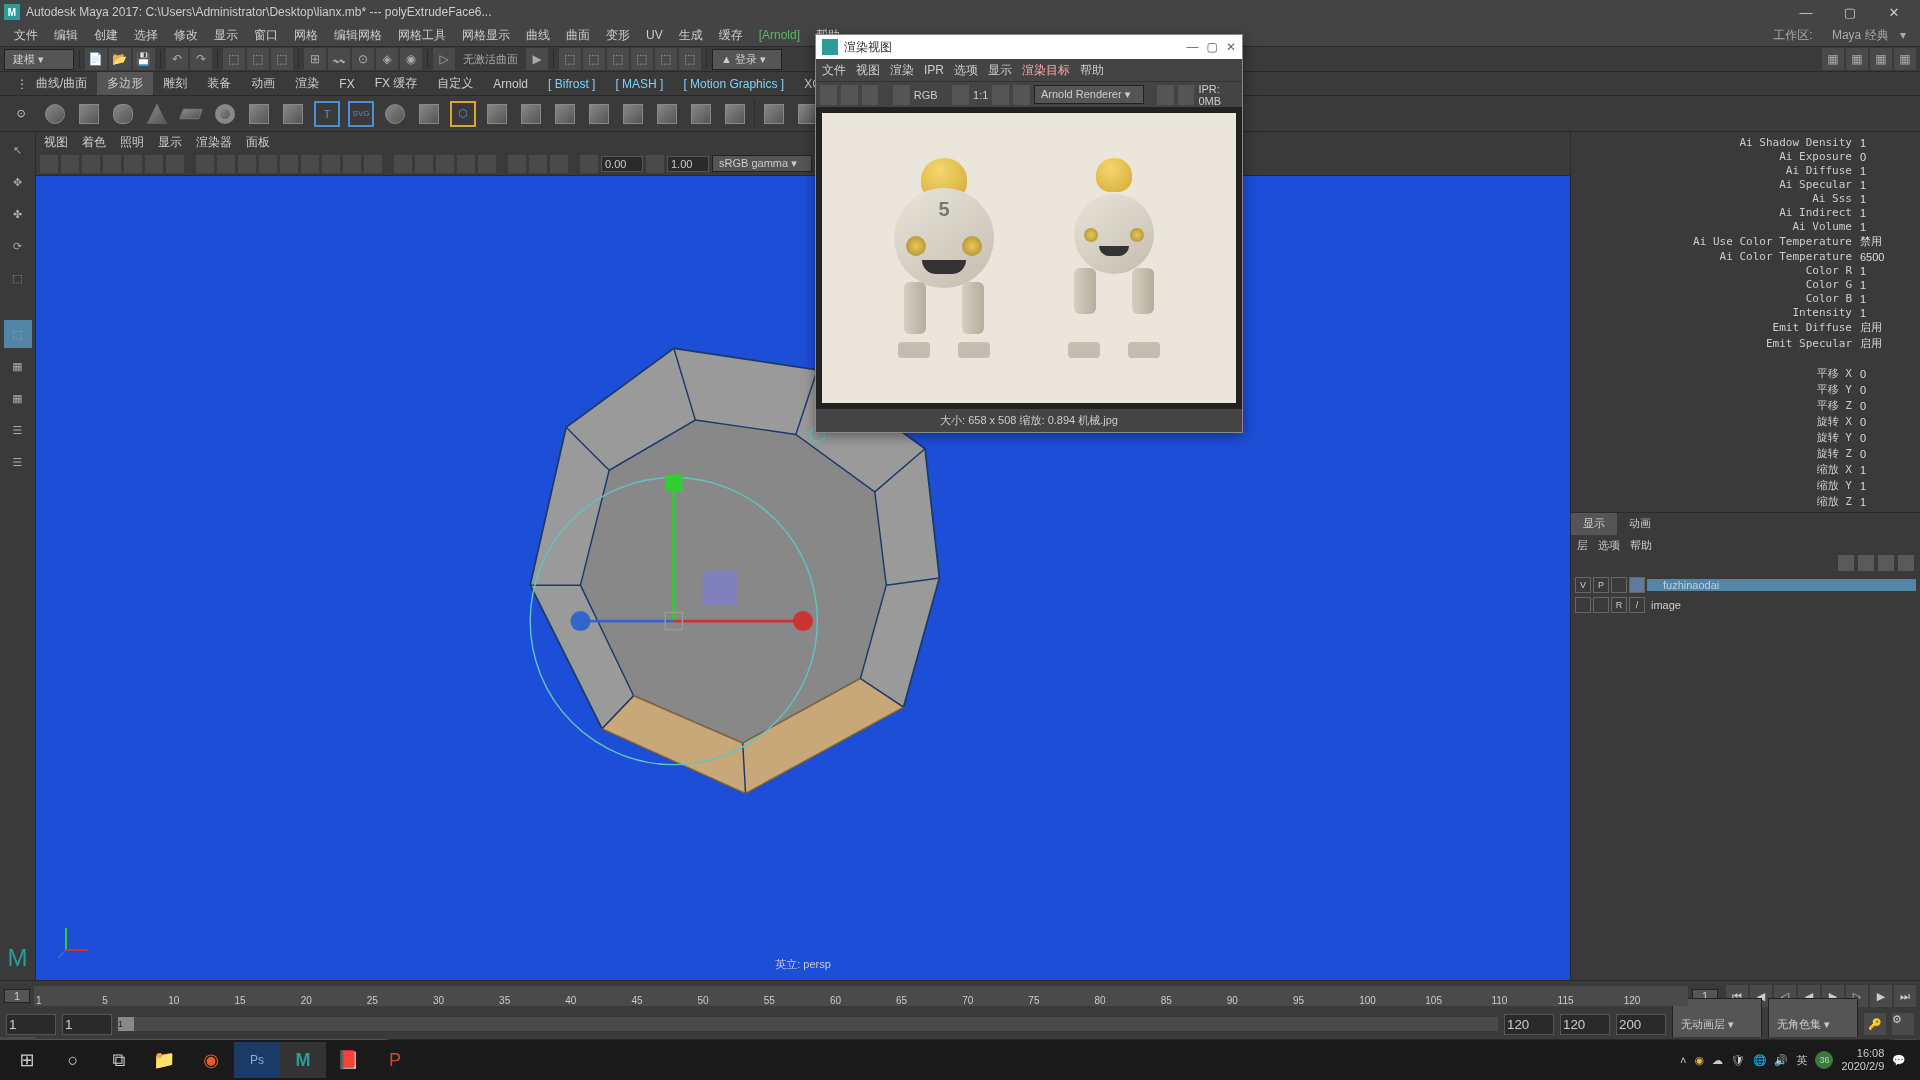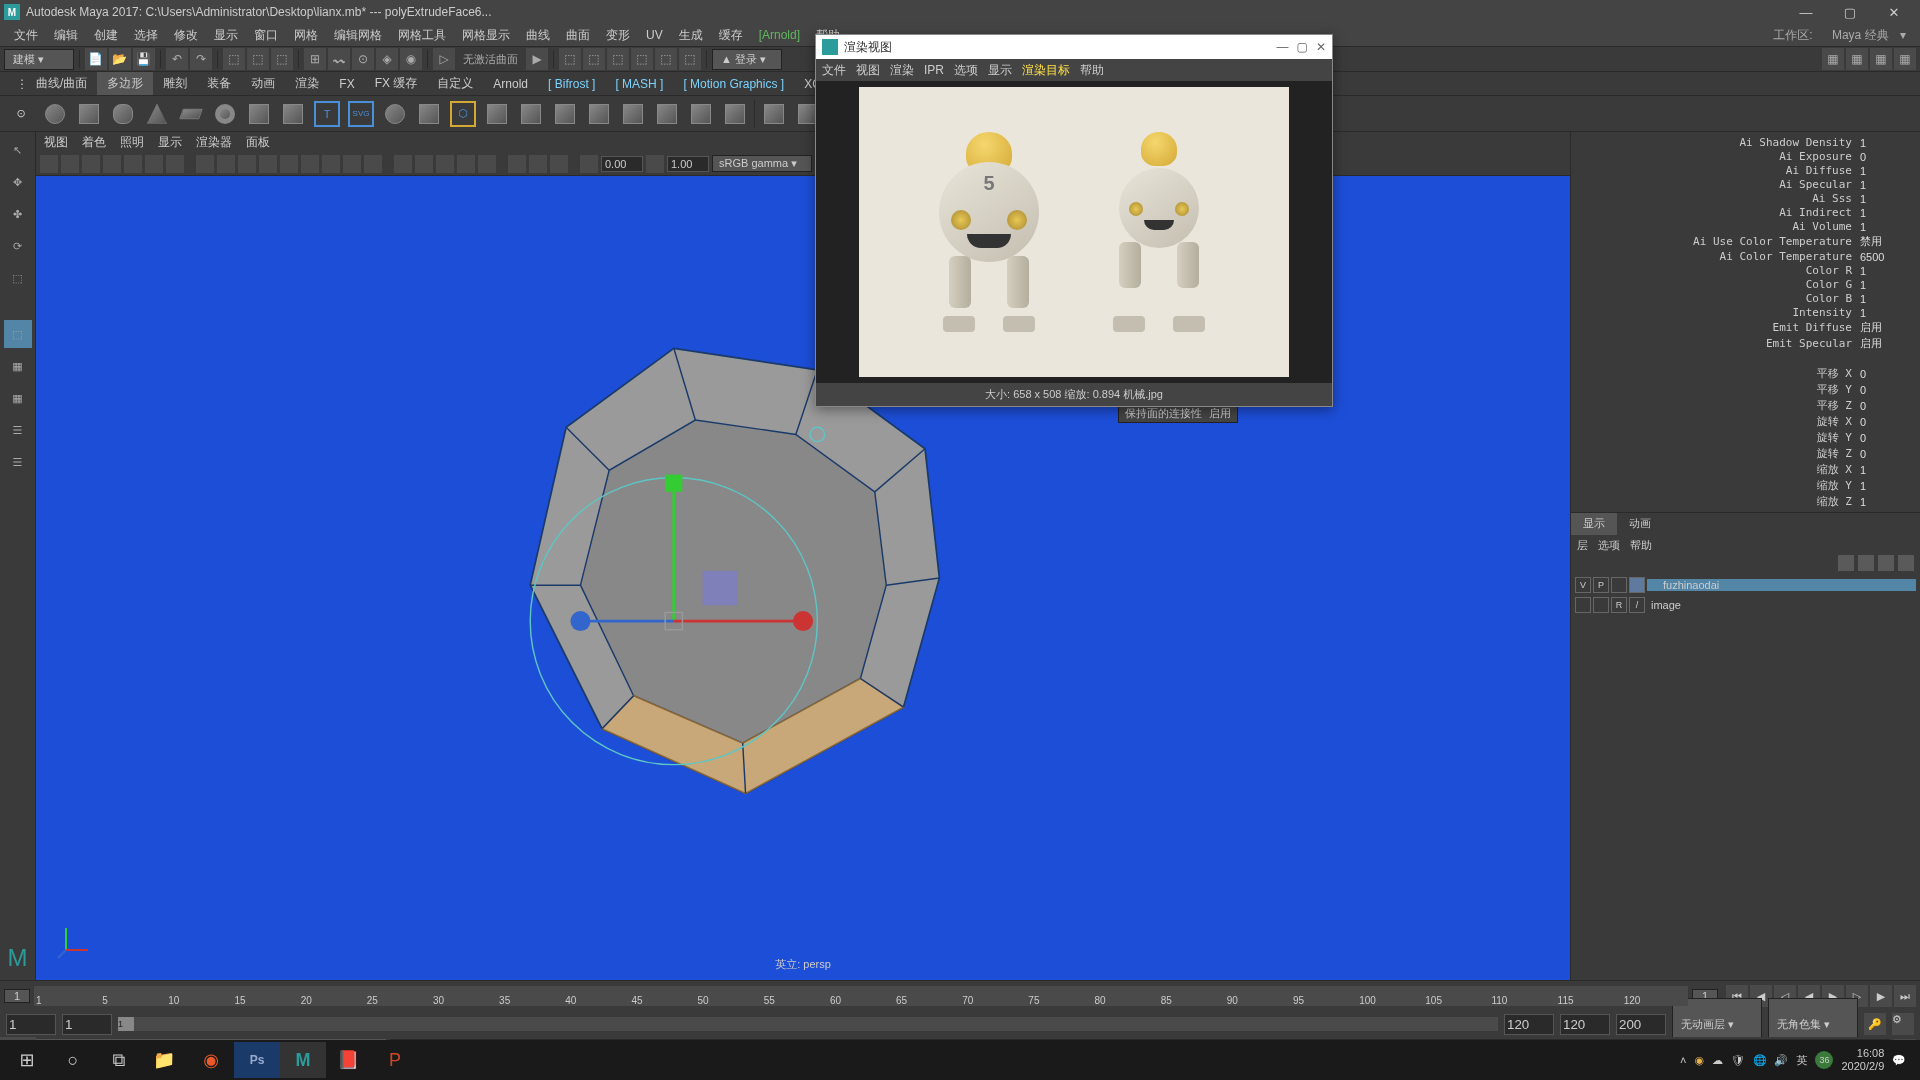--- a/index.html
+++ b/index.html
@@ -73,26 +73,26 @@
 .tl-slider .sl .th{position:absolute;width:16px;height:14px;background:#888;left:0}
 .tl-slider .dd3{background:#555;border:1px solid #222;padding:18px 8px;min-width:90px}
 .mel{height:22px;display:flex;align-items:center;background:#3a3a3a}
 .mel .lbl{width:36px;text-align:center;background:#4a4a4a;height:100%;display:flex;align-items:center;justify-content:center}
 .mel input{flex:0 0 350px;background:#2a2a2a;border:1px solid #555;height:18px;color:#ccc}
 .status{height:20px;padding:2px 8px;font-size:11px;color:#aaa;background:#3a3a3a}
 .taskbar{position:absolute;bottom:0;left:0;right:0;height:40px;background:#1a1a1a;display:flex;align-items:center;padding:0 4px}
 .taskbar .tb2{width:46px;height:36px;display:flex;align-items:center;justify-content:center;color:#ccc;font-size:18px}
 .taskbar .tray{margin-left:auto;display:flex;align-items:center;gap:8px;color:#ccc;font-size:11px;padding-right:10px}
 .taskbar .clock{text-align:right;line-height:1.2}
-.renderwin{position:absolute;top:34px;left:815px;width:518px;background:#ebebeb;border:1px solid #888;box-shadow:0 3px 12px rgba(0,0,0,.4)}
+.renderwin{position:absolute;top:34px;left:815px;width:428px;background:#ebebeb;border:1px solid #888;box-shadow:0 3px 12px rgba(0,0,0,.4)}
 .renderwin .rhd{height:24px;background:#fff;display:flex;align-items:center;padding:0 6px;font-size:12px;color:#333}
 .renderwin .rhd .ric{width:16px;height:16px;background:#2b9b9b;margin-right:6px}
 .renderwin .rhd .rbtns{margin-left:auto;display:flex;gap:8px;color:#666}
 .renderwin .rmenu{height:22px;background:#444;display:flex;align-items:center;padding:0 6px;gap:10px;font-size:12px;color:#ccc}
-.renderwin .rmenu .dis{color:#fde047}
+.renderwin .rmenu .dis{color:#fca5a5}
 .renderwin .rtool{height:26px;background:#444;display:flex;align-items:center;padding:0 4px;gap:4px;border-top:1px solid #333}
 .renderwin .rtool .rt{width:20px;height:20px;background:#555}
 .renderwin .rtool .rdd{background:#555;border:1px solid #222;padding:2px 6px;min-width:110px;font-size:11px;color:#ccc}
 .renderwin .rtool .ipr{color:#ccc;font-size:11px}
 .renderwin .rimg{background:#222;padding:6px;display:flex;justify-content:center}
 .renderwin .rimg .ref{width:430px;height:290px;background:#ebe6db;display:flex;align-items:center;justify-content:center;gap:30px}
 .renderwin .rcap{background:#444;color:#ccc;text-align:center;font-size:11px;padding:4px}
 .robot{width:140px;height:200px;position:relative}
 .robot .dome{position:absolute;top:0;left:50%;transform:translateX(-50%);width:46px;height:42px;background:radial-gradient(ellipse at 40% 30%,#f5d76e,#d4a935);border-radius:50% 50% 40% 40%}
 .robot .body{position:absolute;top:30px;left:50%;transform:translateX(-50%);width:100px;height:100px;background:linear-gradient(145deg,#e8e4d9,#c4beb0);border-radius:50%}
@@ -638,20 +638,38 @@
   <div class="rmenu">
     <span>文件</span>
     <span>视图</span>
     <span>渲染</span>
     <span>IPR</span>
     <span>选项</span>
     <span>显示</span>
     <span class="dis">渲染目标</span>
     <span>帮助</span>
   </div>
+  <div class="rtool">
+    <div class="rt"></div>
+    <div class="rt"></div>
+    <div class="rt"></div>
+    <div style="width:8px"></div>
+    <div class="rt"></div>
+    <span class="ipr">RGB</span>
+    <div style="width:8px"></div>
+    <div class="rt"></div>
+    <span class="ipr">1:1</span>
+    <div class="rt"></div>
+    <div class="rt"></div>
+    <div class="rdd"><span>Arnold Renderer</span> ▾</div>
+    <div style="width:6px"></div>
+    <div class="rt"></div>
+    <div class="rt"></div>
+    <span class="ipr">IPR: 0MB</span>
+  </div>
   <div class="rimg">
     <div class="ref">
       <div class="robot">
         <div class="dome"></div>
           <div class="body"></div>
           <div class="num">5</div>
         <div class="eye eL"></div>
           <div class="eye eR"></div>
           <div class="mouth"></div>
         <div class="leg lL"></div>
@@ -674,21 +692,21 @@
   </div>
   <div class="rcap">大小: 658 x 508  缩放: 0.894 机械.jpg</div>
 </div>
 
 <div class="taskbar">
   <div class="tb2">⊞</div>
   <div class="tb2">○</div>
   <div class="tb2">⧉</div>
   <div class="tb2" style="color:#e8b04a">📁</div>
   <div class="tb2" style="color:#e85a2a">◉</div>
-  <div class="tb2" style="background:#1a3a6a;color:#9ac;font-size:12px;font-weight:bold">Ps</div>
+  <div class="tb2" style="background:#1a3a6a;color:#9ac;font-size:12px;font-weight:normal">Ps</div>
   <div class="tb2" style="background:#333;color:#2b9b9b;font-weight:bold">M</div>
   <div class="tb2">📕</div>
   <div class="tb2" style="color:#d24726">P</div>
   <div class="tray">
     <span>˄</span>
     <span style="color:#e8b04a">◉</span>
     <span>☁</span>
     <span>🛡</span>
     <span>🌐</span>
     <span>🔊</span>

